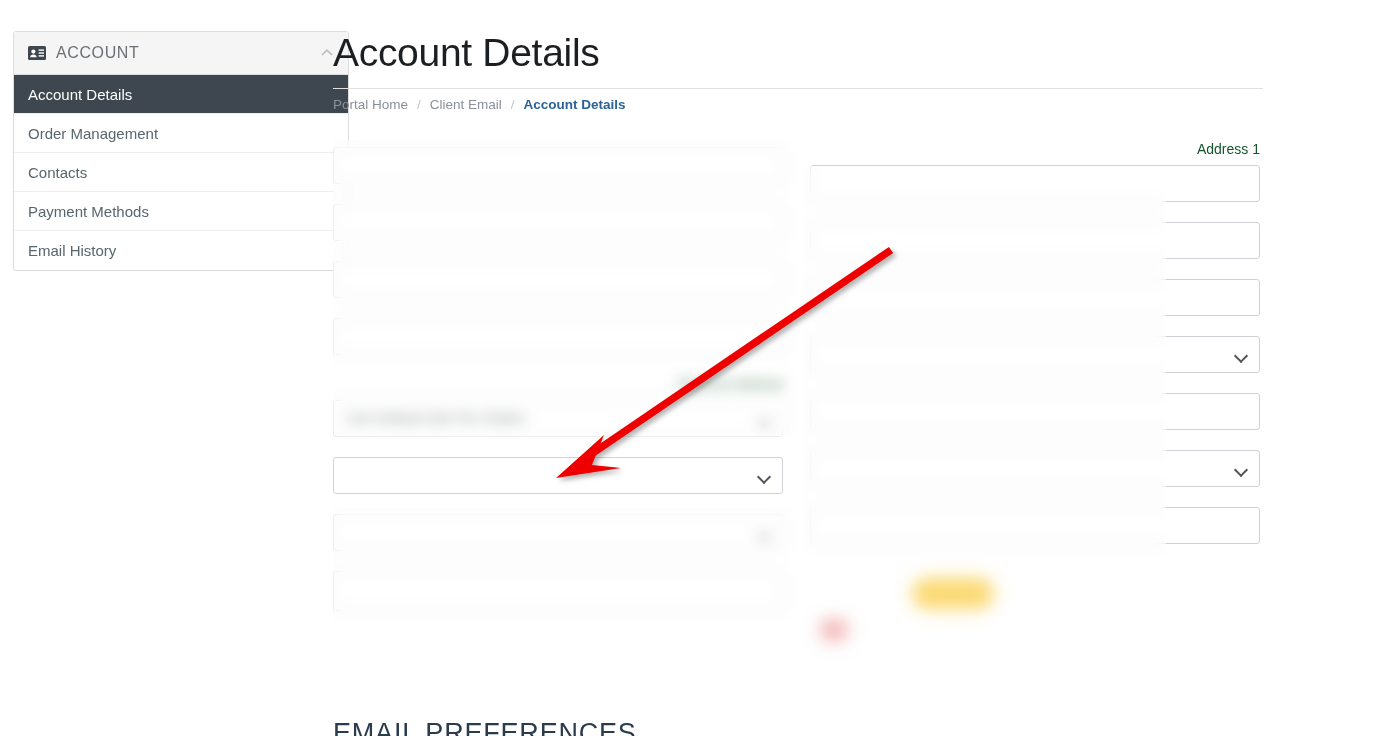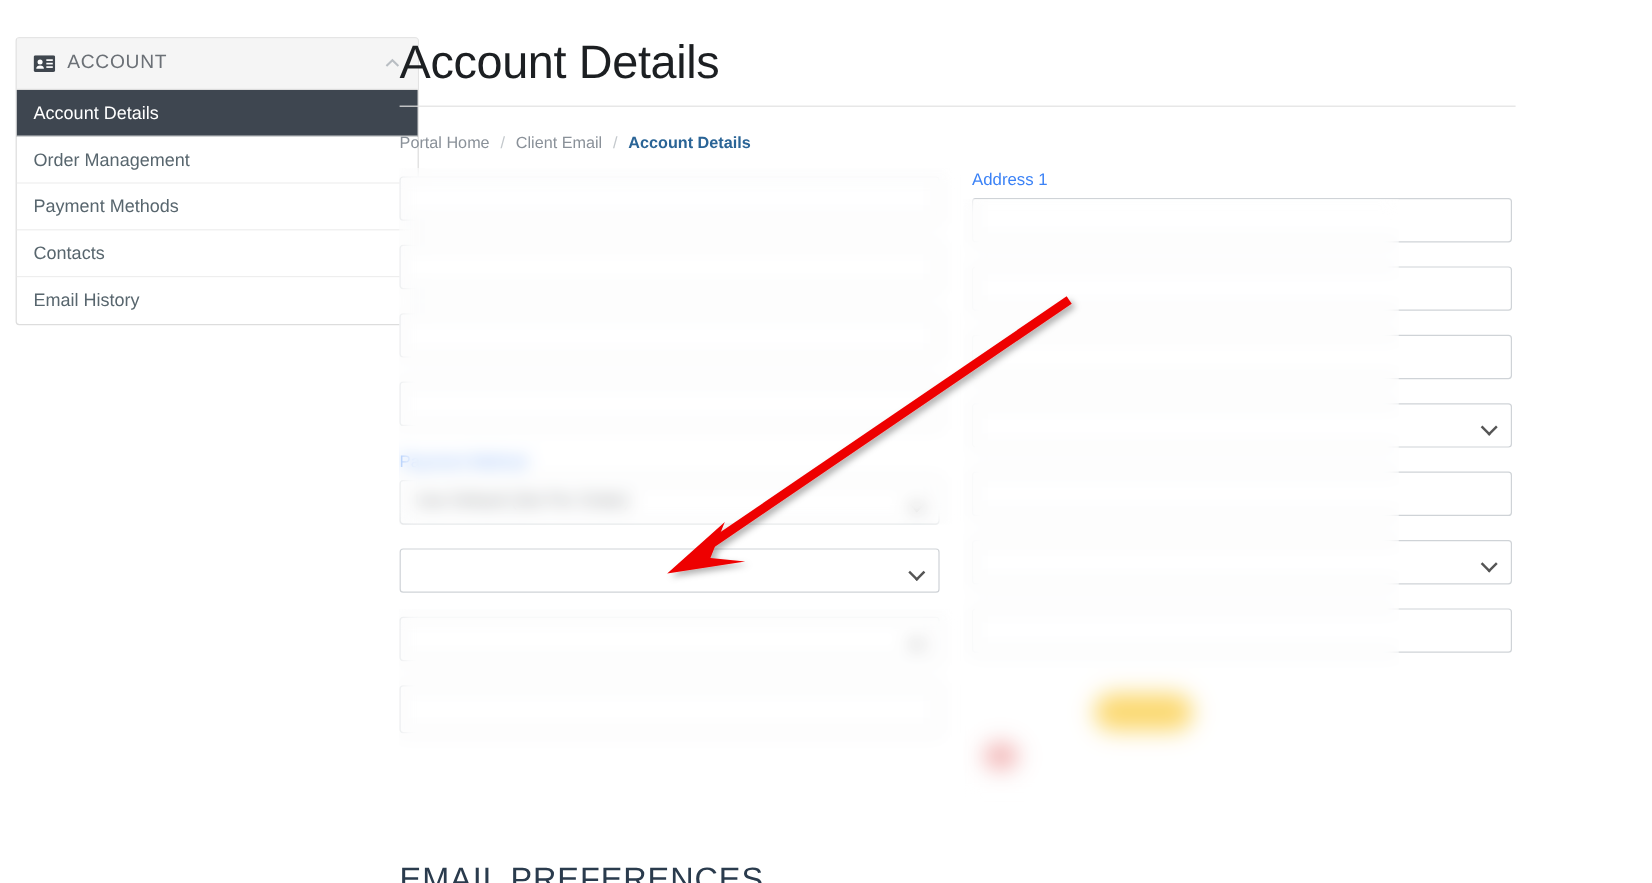--- a/index.html
+++ b/index.html
@@ -63,44 +63,45 @@
     margin: 30px 0 0 0;
     letter-spacing: -0.3px;
     line-height: 1.2;
   }
   #title-rule {
     margin-top: 11px;
     border-top: 1px solid #e2e2e2;
     width: 930px;
   }
   #breadcrumb {
-    margin-top: 22px;
+    margin-top: 8px;
     font-size: 13.5px;
     display: flex; 
   }
   #breadcrumb a { color: #8a9199; text-decoration: none; }
   #breadcrumb .crumb-current { color: #2a6496; font-weight: 600; }
   #breadcrumb .crumb-sep { color: #c3c8cc; margin: 0 9px; }
 
   
   #form-area {
     position: absolute; left: 333px; top: 140px;
     width: 930px; height: 560px;
   }
   .col { position: absolute; top: 0; width: 450px; }
   .col-left  { left: 0; }
   .col-right { left: 477px; }
 
   .fg { margin-bottom: 20px; }
   .fg-label {
     display: block;
     font-size: 14px;
-    color: #3b82f6;
+    color: #14532d;
     margin-bottom: 7px;
     line-height: 18px;
+    text-align: right;
   }
   .fg-control {
     width: 450px; height: 37px;
     border: 1px solid #cfd3d7;
     border-radius: 3px;
     background: #ffffff;
     font-size: 14.5px;
     color: #53585d;
     padding: 0 12px;
     line-height: 35px;
@@ -179,24 +180,24 @@
     </span>
   </div>
 
   <div class="nav-item active">
     <span>Account Details</span>
   </div>
   <div class="nav-item">
     <span>Order Management</span>
   </div>
   <div class="nav-item">
+    <span>Contacts</span>
+  </div>
+  <div class="nav-item">
     <span>Payment Methods</span>
-  </div>
-  <div class="nav-item">
-    <span>Contacts</span>
   </div>
   <div class="nav-item">
     <span>Email History</span>
   </div>
 </div>
 
 <div id="main">
   <h1 id="page-title">Account Details</h1>
   <div id="title-rule"></div>
   <nav id="breadcrumb">

